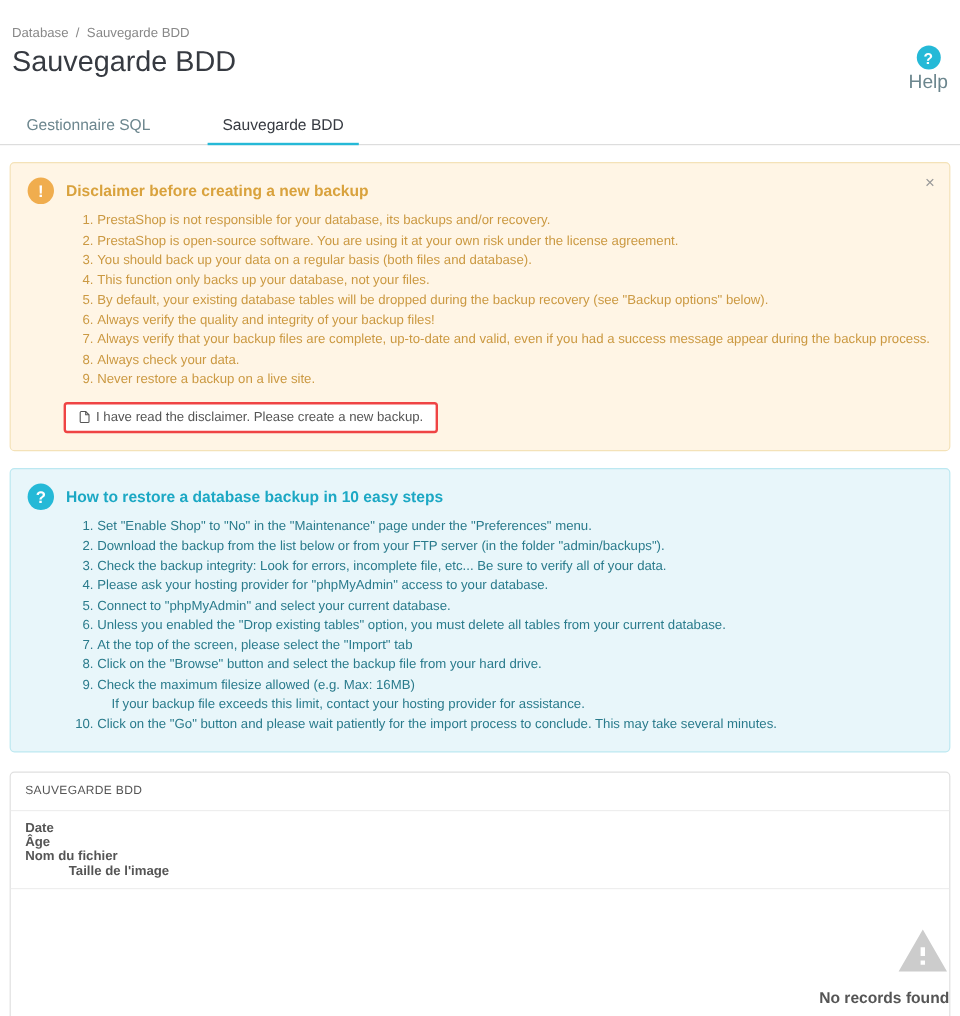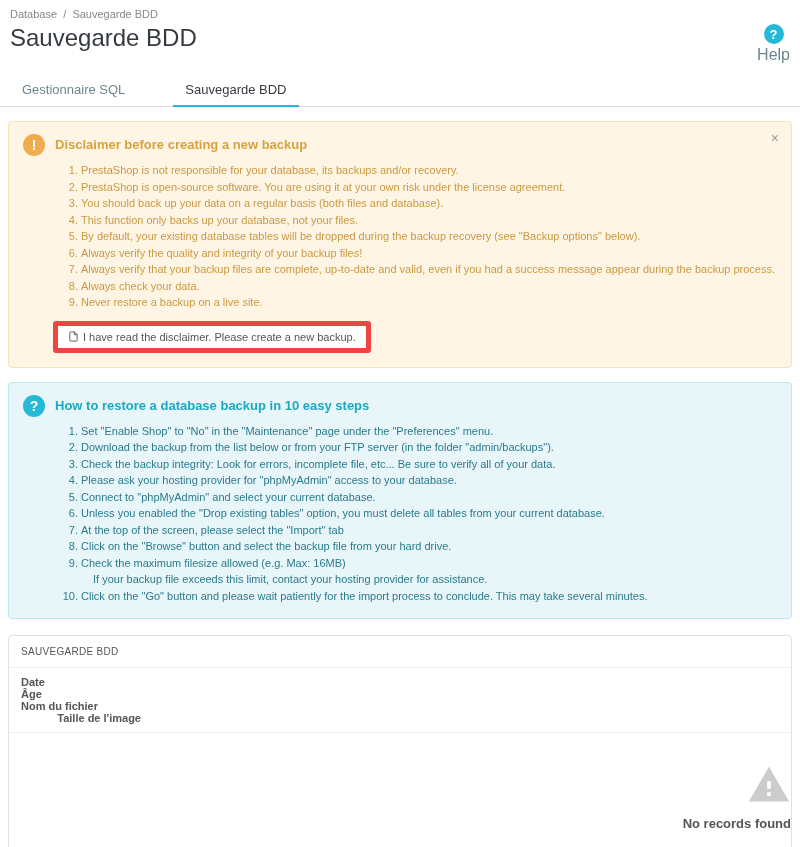--- a/index.html
+++ b/index.html
@@ -1,17 +1,17 @@
 <!DOCTYPE html>
 <html><head>
 <meta charset="utf-8">
 <style>
 * { box-sizing: border-box; margin: 0; padding: 0; }
 body { font-family: -apple-system, BlinkMacSystemFont, "Segoe UI", Helvetica, Arial, sans-serif; background: #fff; color: #555; font-size: 12px; width: 800px; }
-.breadcrumb { padding: 8px 10px 4px; font-size: 11px; color: #888; }
+.breadcrumb { padding: 22px 10px 4px; font-size: 11px; color: #888; }
 .breadcrumb a { color: #888; text-decoration: none; }
 .page-header { display: flex; align-items: flex-start; padding: 0 10px 10px; }
 .page-title { font-size: 24px; font-weight: 400; color: #363a41; flex: 1; }
 .help-btn { display: flex; flex-direction: column; align-items: center; color: #6c868e; cursor: pointer; }
 .help-icon { width: 20px; height: 20px; border-radius: 50%; background: #25b9d7; color: #fff; font-weight: bold; font-size: 13px; display: flex; align-items: center; justify-content: center; }
 .help-label { font-size: 16px; margin-top: 2px; }
 .tabs { display: flex; border-bottom: 1px solid #ddd; padding: 0 10px; gap: 36px; }
 .tab { padding: 8px 12px; font-size: 13px; color: #6c868e; cursor: pointer; border-bottom: 2px solid transparent; margin-bottom: -1px; }
 .tab.active { color: #363a41; border-bottom-color: #25b9d7; }
 .alert { margin: 14px 8px 0; padding: 12px 14px 14px; border-radius: 4px; position: relative; }
@@ -21,21 +21,21 @@
 .alert-icon { float: left; width: 22px; height: 22px; border-radius: 50%; display: flex; align-items: center; justify-content: center; color: #fff; font-weight: bold; font-size: 14px; margin-right: 10px; }
 .alert-warning .alert-icon { background: #f0ad4e; }
 .alert-info .alert-icon { background: #25b9d7; }
 .alert-title { font-size: 13px; font-weight: 700; margin-bottom: 6px; line-height: 22px; }
 .alert-warning .alert-title { color: #d9a23d; }
 .alert-info .alert-title { color: #1ca8c4; }
 .alert ol { margin-left: 44px; font-size: 11px; line-height: 1.5; padding-left: 14px; }
 .alert-warning ol { color: #cb9942; }
 .alert-info ol { color: #2a7b8c; }
 .alert ol li span.sub { display:block; margin-left:12px; }
-.disclaimer-btn { margin: 10px 0 0 30px; background: #fff; border: 5px solid #ef4444; border-radius: 3px; padding: 5px 10px; font-size: 11px; color: #555; cursor: pointer; display: inline-flex; align-items: center; gap: 4px; }
+.disclaimer-btn { margin: 10px 0 0 30px; background: #fff; border: 2px solid #ef4444; border-radius: 3px; padding: 5px 10px; font-size: 11px; color: #555; cursor: pointer; display: inline-flex; align-items: center; gap: 4px; }
 .panel { margin: 16px 8px 0; border: 1px solid #e0e0e0; border-radius: 4px; background: #fff; }
 .panel-heading { padding: 10px 12px; font-size: 10px; letter-spacing: 0.3px; color: #555; text-transform: uppercase; font-weight: 500; }
 .panel-heading .gear { margin-right: 4px; }
 .table-head { display: flex; padding: 8px 12px; border-top: 1px solid #eee; border-bottom: 1px solid #eee; font-size: 11px; font-weight: 600; color: #555; flex-direction: column; }
 .th-date { width: 100px; }
 .th-age { width: 130px; }
 .th-file { flex: 1; }
 .th-size { width: 120px; text-align: right; }
 .empty { padding: 30px 0 22px; text-align: right; color: #bbb; }
 .empty svg { margin-bottom: 6px; }

